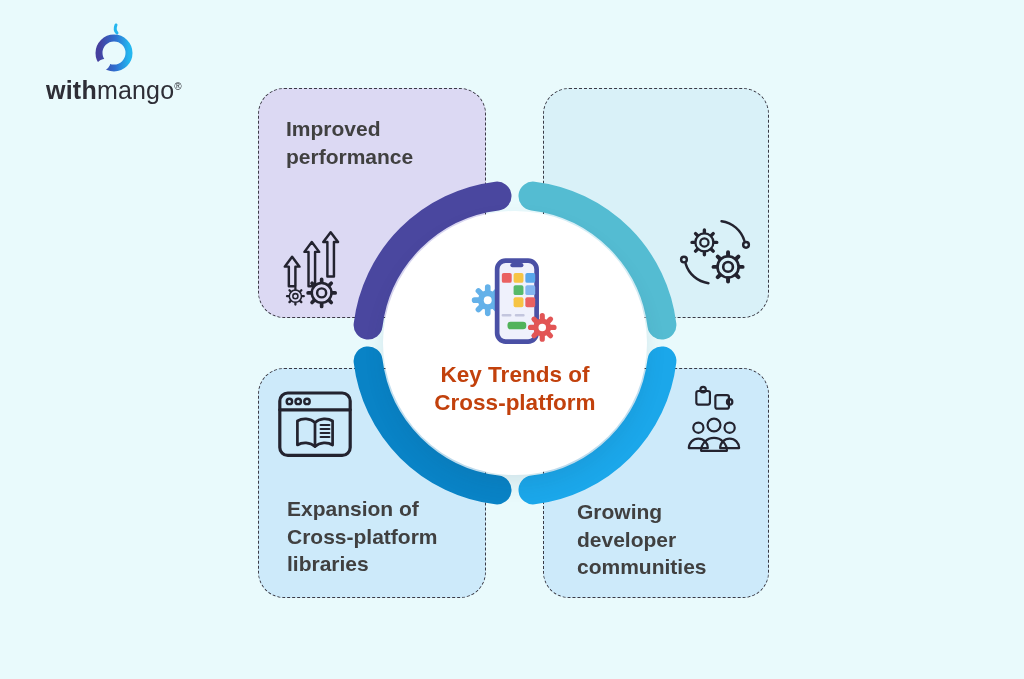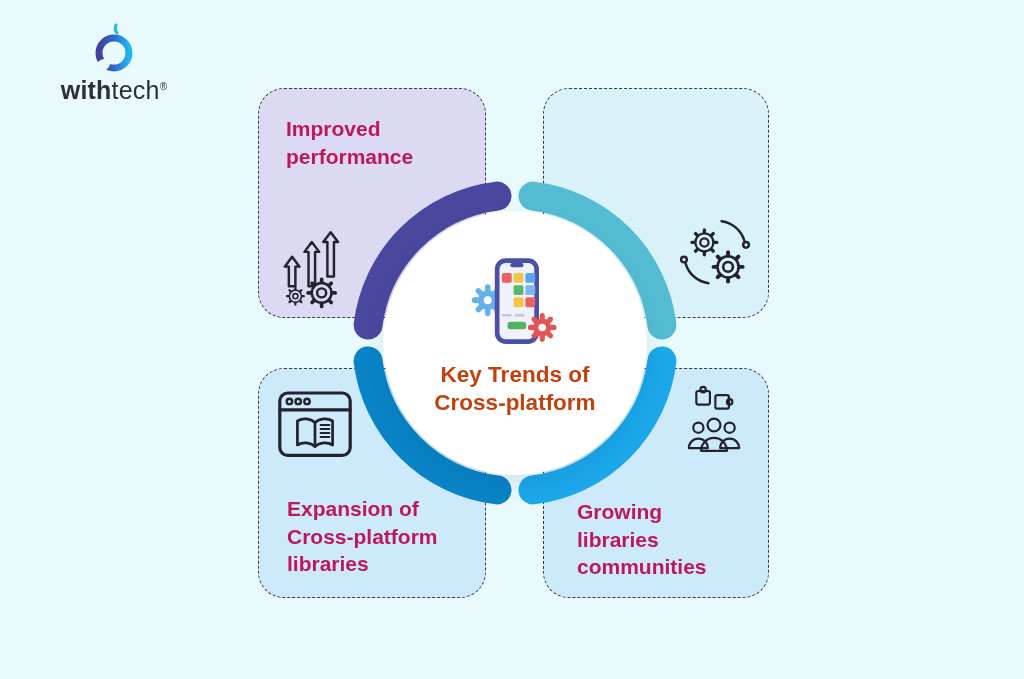--- a/index.html
+++ b/index.html
@@ -21,21 +21,21 @@
   .card {
     position:absolute; width:228px; height:230px;
     border:1.6px dashed #3a3a45; border-radius:26px;
   }
   .card-tl { left:258px; top:88px;  background:#dcd9f3; }
   .card-tr { left:543px; top:88px;  width:226px; background:#d9f1f8; }
   .card-bl { left:258px; top:368px; background:#cdeafa; }
   .card-br { left:543px; top:368px; width:226px; background:#cdeafa; }
 
   .card-label {
-    position:absolute; font-size:21px; font-weight:700; color:#be185d;
+    position:absolute; font-size:21px; font-weight:700; color:#404040;
     line-height:27.5px; white-space:pre-line;
   }
   .label-tl { left:27px; top:26px; }
   .label-tr { left:31px; top:26px; }
   .label-bl { left:28px; top:126px; }
   .label-br { left:33px; top:129px; }
 
   .card-icon { position:absolute; }
   .icon-tl { left:20px;  top:130px; }
   .icon-tr { left:130px; top:124px; }
@@ -76,21 +76,21 @@
         <linearGradient id="mg" x1="0" y1="0" x2="1" y2="0">
           <stop offset="0" stop-color="#453f9e"></stop>
           <stop offset="0.55" stop-color="#2f6fd0"></stop>
           <stop offset="1" stop-color="#24b6ef"></stop>
         </linearGradient>
       </defs>
       <path d="M30,5 q-2,5 1,8" stroke="#24b6ef" stroke-width="3" fill="none" stroke-linecap="round"></path>
       <circle cx="28" cy="33" r="15" fill="none" stroke="url(#mg)" stroke-width="7"></circle>
       <ellipse cx="17" cy="45" rx="8" ry="5.5" fill="#e9fafc" transform="rotate(-32 17 45)"></ellipse>
     </svg>
-    <div class="logo-text"><span class="b">with</span><span class="l">tech</span><sup>®</sup></div>
+    <div class="logo-text"><span class="b">with</span><span class="l">mango</span><sup>®</sup></div>
   </div>
 
   <div class="card card-tl">
     <div class="card-label label-tl">Improved
 performance</div>
     <svg class="card-icon icon-tl" width="82" height="92" viewBox="0 0 100 112">
       <g class="ol" stroke-width="3">
         <path d="M16,46 L7,58 L12,58 L12,82 L20,82 L20,58 L25,58 Z"></path>
         <path d="M40,28 L31,40 L36,40 L36,82 L44,82 L44,40 L49,40 Z"></path>
         <path d="M63,16 L54,28 L59,28 L59,70 L67,70 L67,28 L72,28 Z"></path>
@@ -138,21 +138,21 @@
       <circle class="ol" stroke-width="3" cx="29" cy="15.5" r="3.4"></circle>
       <circle class="ol" stroke-width="3" cx="40" cy="15.5" r="3.4"></circle>
       <path class="ol" stroke-width="3.4" d="M50,42 C44,36 34,36 28,40 L28,70 C34,66 44,66 50,72 C56,66 66,66 72,70 L72,40 C66,36 56,36 50,42 Z"></path>
       <path class="ol" stroke-width="3.4" d="M50,42 L50,72"></path>
       <path class="ol" stroke-width="2.6" d="M57,45 H68 M57,50 H68 M57,55 H68 M57,60 H68"></path>
     </svg>
   </div>
 
   <div class="card card-br">
     <div class="card-label label-br">Growing
-libraries
+developer
 communities</div>
     <svg class="card-icon icon-br" width="68" height="80" viewBox="0 0 100 116">
       <rect class="ol" stroke-width="3.2" x="24" y="8" width="20" height="20" rx="3"></rect>
       <circle class="ol" stroke-width="3.2" cx="34" cy="6" r="4"></circle>
       <rect class="ol" stroke-width="3.2" x="52" y="14" width="20" height="20" rx="3"></rect>
       <circle class="ol" stroke-width="3.2" cx="73" cy="24" r="4"></circle>
       <circle class="ol" stroke-width="3.2" cx="27" cy="62" r="7.5"></circle>
       <path class="ol" stroke-width="3.2" d="M13,92 a14,14 0 0 1 28,0 z"></path>
       <circle class="ol" stroke-width="3.2" cx="73" cy="62" r="7.5"></circle>
       <path class="ol" stroke-width="3.2" d="M59,92 a14,14 0 0 1 28,0 z"></path>

